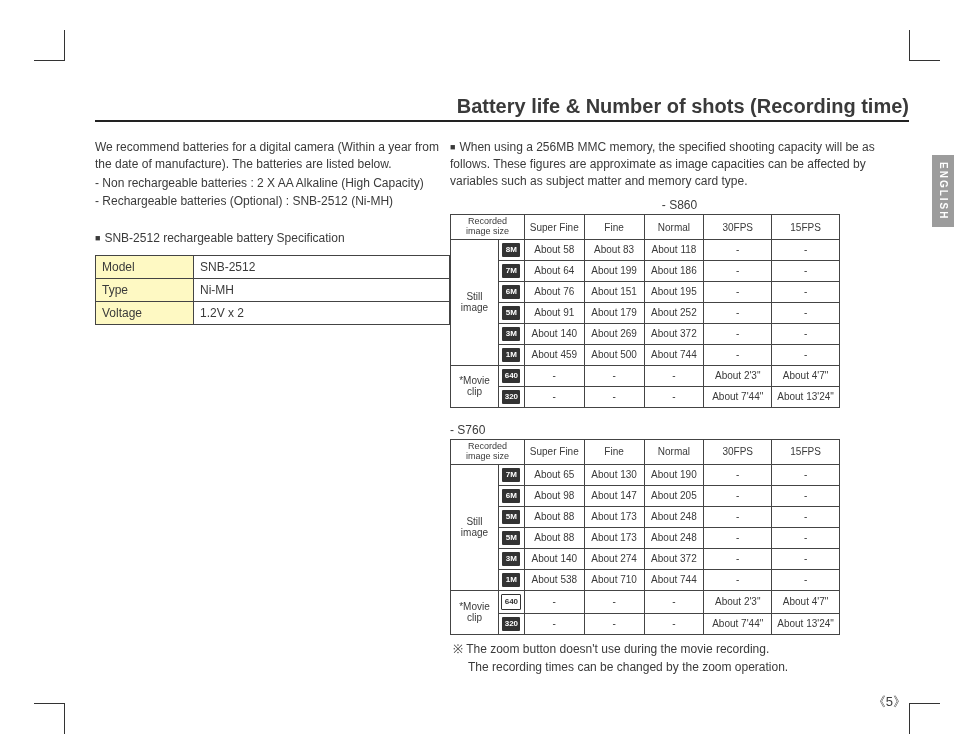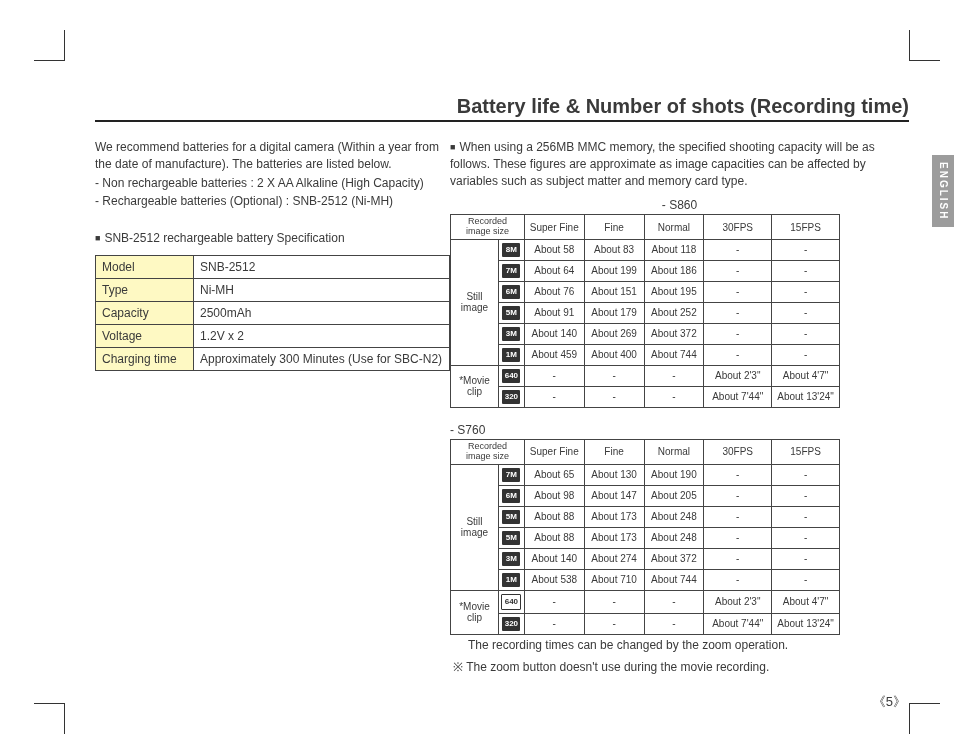--- a/index.html
+++ b/index.html
@@ -48,30 +48,22 @@
             <tbody id="specBody">
               <tr>
                 <td>Model</td>
                 <td>SNB-2512</td>
               </tr>
               <tr>
                 <td>Type</td>
                 <td>Ni-MH</td>
               </tr>
               <tr>
-                <td>Capacity</td>
-                <td>2500mAh</td>
-              </tr>
-              <tr>
                 <td>Voltage</td>
                 <td>1.2V x 2</td>
-              </tr>
-              <tr>
-                <td>Charging time</td>
-                <td>Approximately 300 Minutes (Use for SBC-N2)</td>
               </tr>
             </tbody>
           </table>
    </div>
 
    <div class="col-right">
     <p class="bullet" style="line-height:1.4">When using a 256MB MMC memory, the specified shooting capacity will be as follows. These figures are approximate as image capacities can be affected by variables such as subject matter and memory card type.</p>
     <div id="tablesHost">
             <p style="margin: 8px 0px 0px; text-align: center;">- S860</p>
             <table class="dataTable" style="width: 390px;">
@@ -130,21 +122,21 @@
                   <td><span class="icn">3M</span></td>
                   <td>About 140</td>
                   <td>About 269</td>
                   <td>About 372</td>
                   <td>-</td>
                   <td>-</td>
                 </tr>
                 <tr>
                   <td><span class="icn">1M</span></td>
                   <td>About 459</td>
-                  <td>About 400</td>
+                  <td>About 500</td>
                   <td>About 744</td>
                   <td>-</td>
                   <td>-</td>
                 </tr>
                 <tr>
                   <td rowspan="2" class="rowHead">*Movie<br>clip</td>
                   <td><span class="icn">640</span></td>
                   <td>-</td>
                   <td>-</td>
                   <td>-</td>
@@ -243,19 +235,19 @@
                   <td><span class="icn">320</span></td>
                   <td>-</td>
                   <td>-</td>
                   <td>-</td>
                   <td>About 7'44"</td>
                   <td>About 13'24"</td>
                 </tr>
               </tbody>
             </table>
           </div>
+    <p style="margin-top:6px;padding-left:3px">※ The zoom button doesn't use during the movie recording.</p>
     <p style="padding-left:18px">The recording times can be changed by the zoom operation.</p>
-    <p style="margin-top:6px;padding-left:3px">※ The zoom button doesn't use during the movie recording.</p>
    </div>
   </div>
  </div>
  <div class="pgnum">《5》</div>
 </div>
 
 </body></html>

